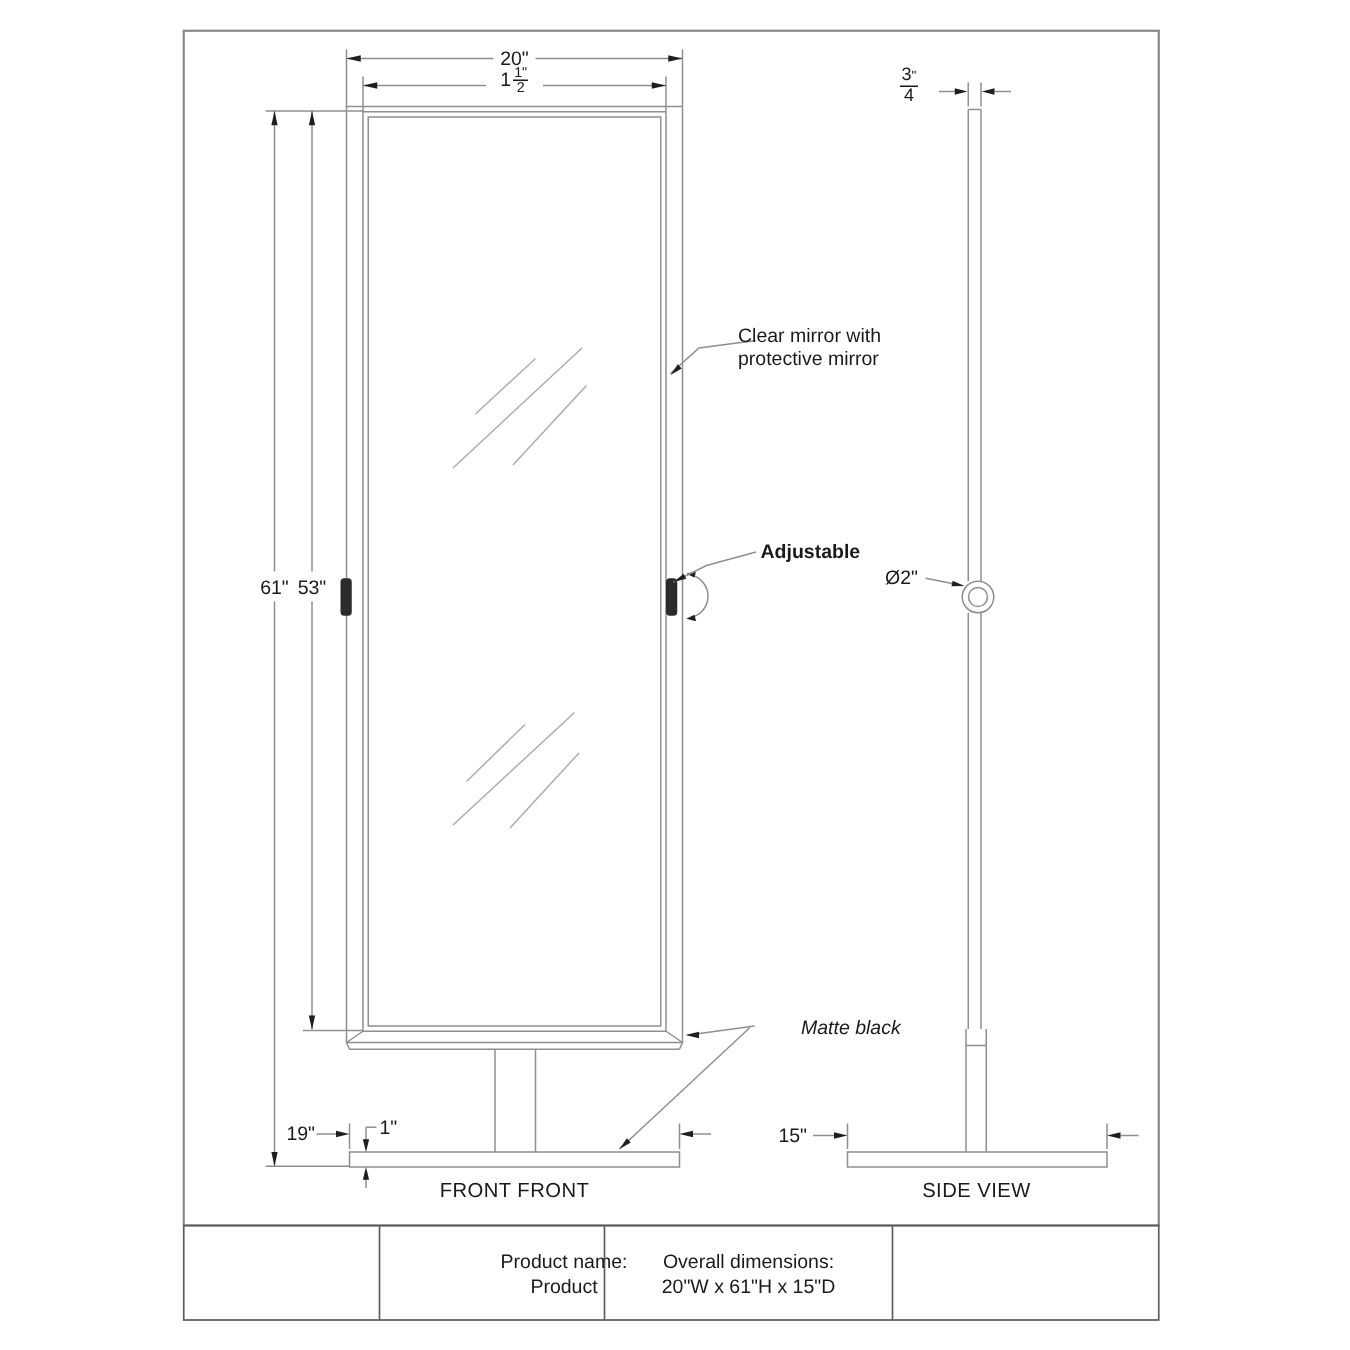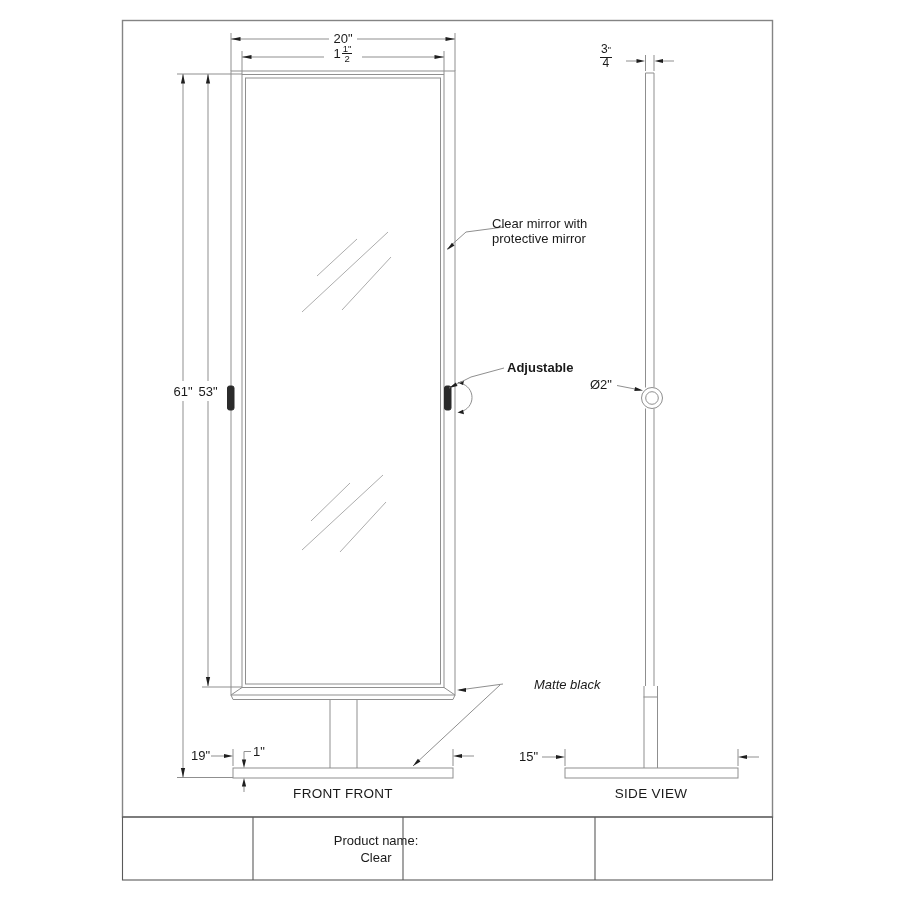--- a/index.html
+++ b/index.html
@@ -184,19 +184,23 @@
 <div class="lbl" style="left:590px;top:377px;">Ø2"</div>
 
 <div class="lbl rgt" style="left:512px;top:749px;width:26px;">15"</div>
 
 <div class="lbl ctr cap" style="left:589px;top:786px;width:124px;">SIDE VIEW</div>
 
 <div class="tcell" style="left:122px;top:817px;width:131px;height:63px;"></div>
 
 <div class="tcell" style="left:253px;top:817px;width:150px;height:63px;margin-left:48px;">
       <span>Product name:</span>
-      <span>Clear</span>
+      <span>Product</span>
     </div>
 
+<div class="tcell" style="left:403px;top:817px;width:192px;height:63px;">
+      <span>Overall dimensions:</span>
+      <span>20"W x 61"H x 15"D</span>
+    </div>
 
 <div class="tcell" style="left:595px;top:817px;width:178px;height:63px;"></div>
 
 </div>
 
 </body></html>

